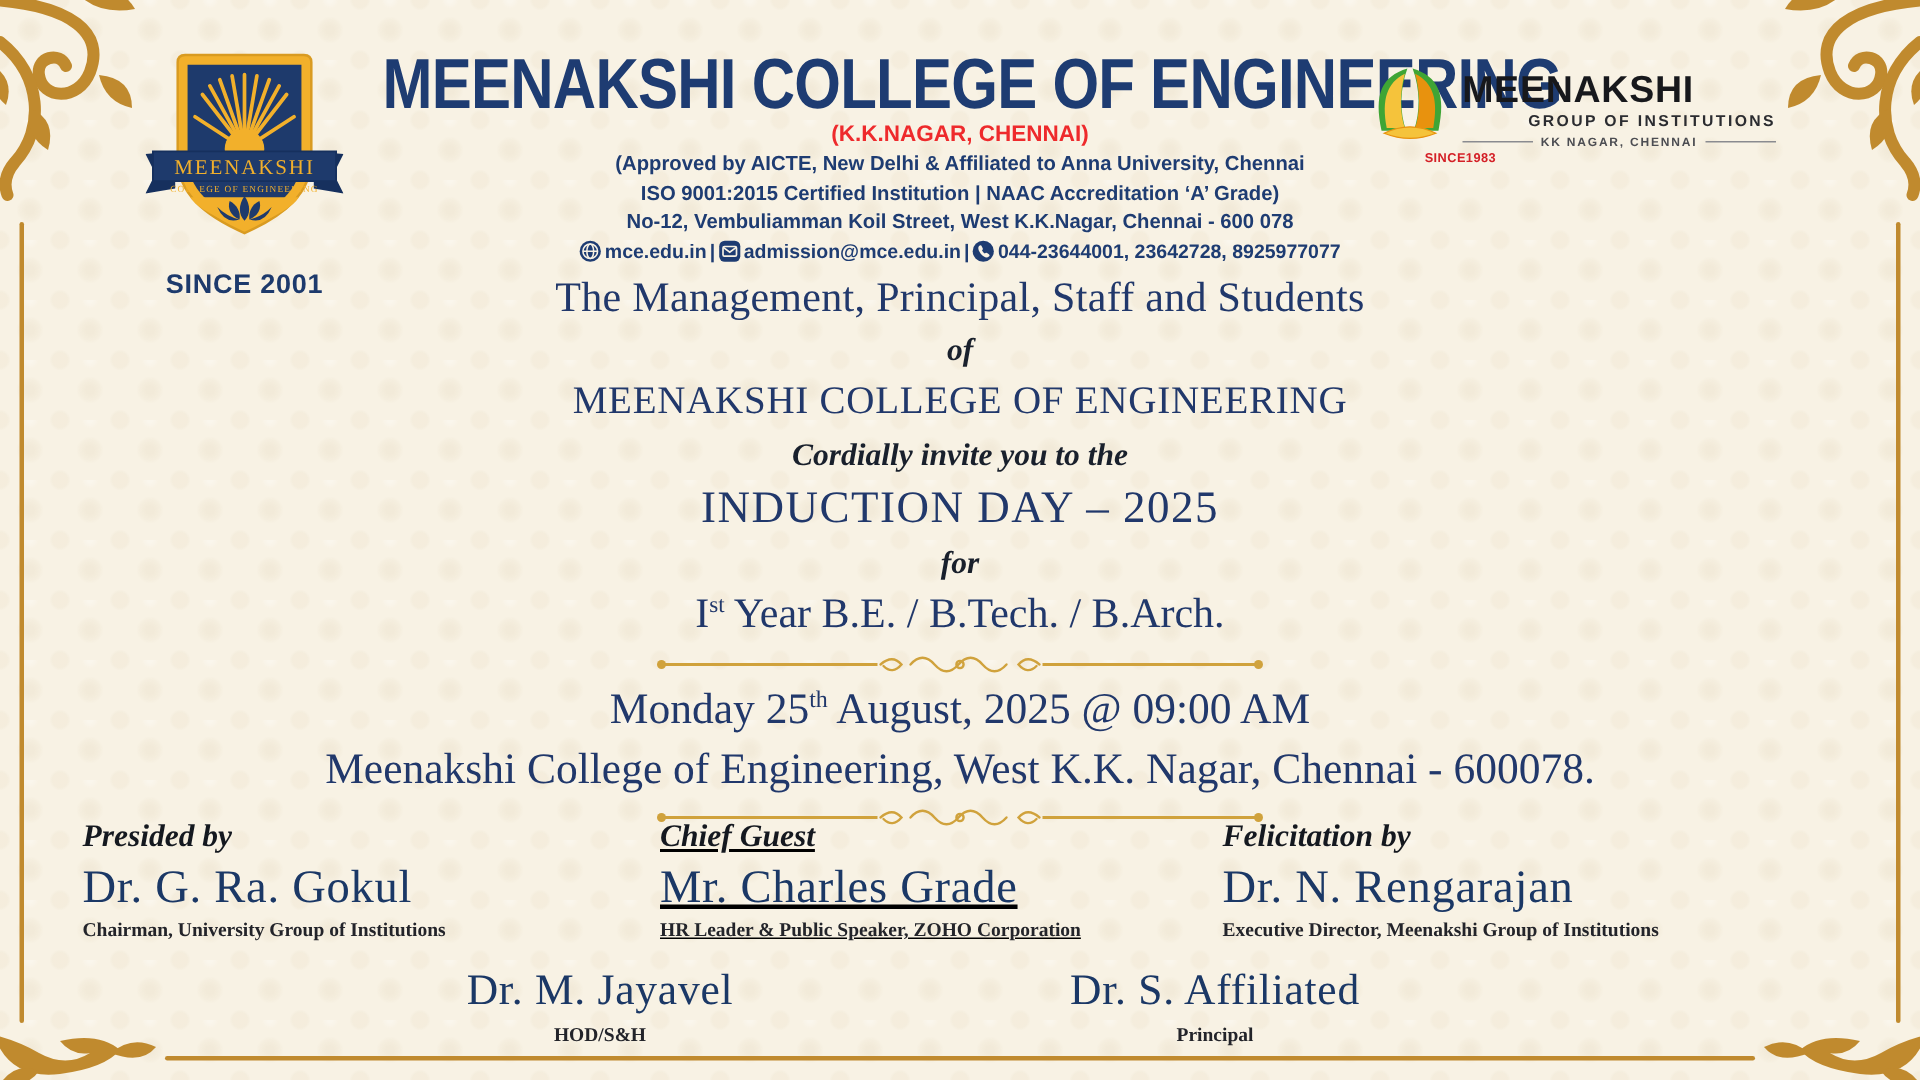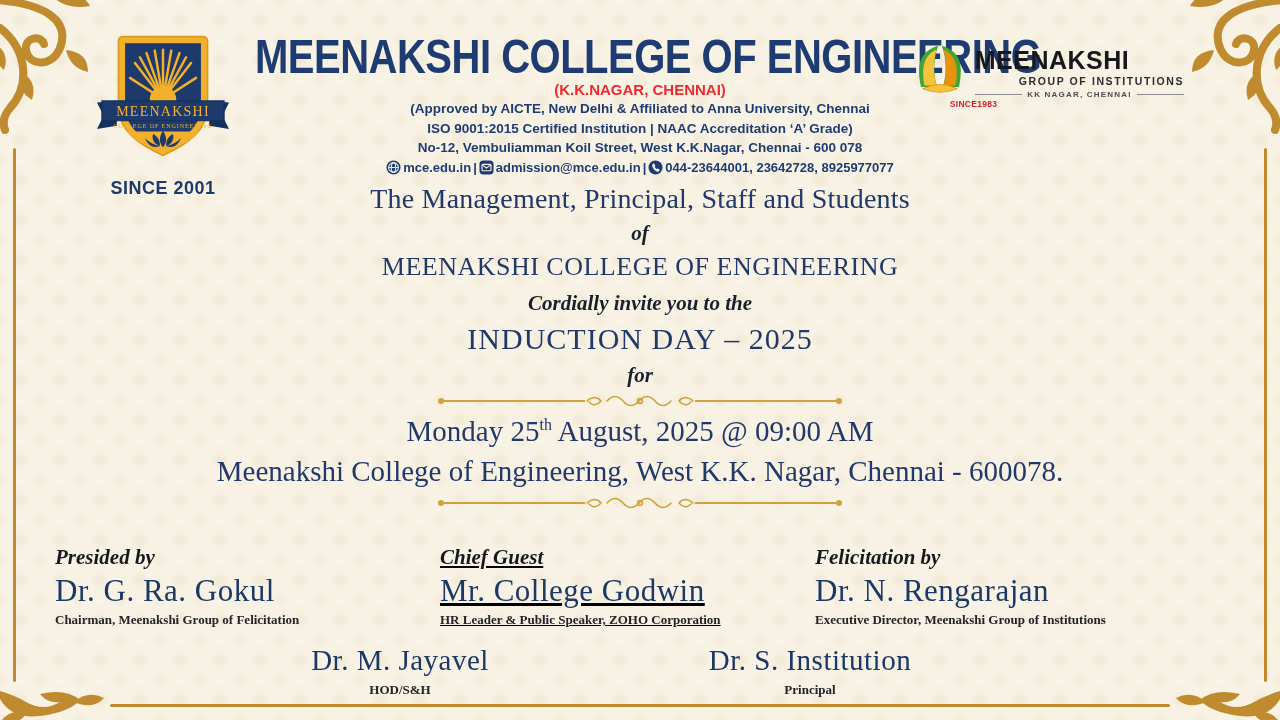--- a/index.html
+++ b/index.html
@@ -229,20 +229,21 @@
     </div>
   </div>
 
   <div class="invite z">
     <div class="inv-l1">The Management, Principal, Staff and Students</div>
     <div class="inv-italic">of</div>
     <div class="inv-l3">MEENAKSHI COLLEGE OF ENGINEERING</div>
     <div class="inv-italic">Cordially invite you to the</div>
     <div class="inv-l5">INDUCTION DAY – 2025</div>
     <div class="inv-italic">for</div>
+    <div class="inv-l7"><span>I</span><sup>st</sup><span> Year B.E. / B.Tech. / B.Arch.</span></div>
 
     <div class="divider">
       <div class="dline l"></div>
       <svg width="110" height="14" viewBox="0 0 110 14">
         <g fill="none" stroke="#d0a23c" stroke-width="1.6" stroke-linecap="round">
           <path d="M2 7 q 8 -7 14 0 q -6 7 -12 1"></path>
           <path d="M108 7 q -8 -7 -14 0 q 6 7 12 1"></path>
           <path d="M22 7 q 8 -9 16 0 q 8 9 16 0 q 8 -9 16 0 q 8 9 16 0"></path>
           <circle cx="55" cy="7" r="2.4"></circle>
         </g>
@@ -263,35 +264,35 @@
           <circle cx="55" cy="7" r="2.4"></circle>
         </g>
       </svg>
       <div class="dline r"></div>
     </div>
   </div>
 
   <div class="dig dig1 z">
     <div class="role">Presided by</div>
     <div class="name">Dr. G. Ra. Gokul</div>
-    <div class="title">Chairman, Meenakshi Group of Felicitation</div>
+    <div class="title">Chairman, University Group of Institutions</div>
   </div>
   <div class="dig dig2 z">
     <div class="role">Chief Guest</div>
-    <div class="name">Mr. College Godwin</div>
+    <div class="name">Mr. Charles Grade</div>
     <div class="title">HR Leader &amp; Public Speaker, ZOHO Corporation</div>
   </div>
   <div class="dig dig3 z">
     <div class="role">Felicitation by</div>
     <div class="name">Dr. N. Rengarajan</div>
     <div class="title">Executive Director, Meenakshi Group of Institutions</div>
   </div>
 
   <div class="off off1 z">
     <div class="name">Dr. M. Jayavel</div>
     <div class="title">HOD/S&amp;H</div>
   </div>
   <div class="off off2 z">
-    <div class="name">Dr. S. Institution</div>
+    <div class="name">Dr. S. Affiliated</div>
     <div class="title">Principal</div>
   </div>
 
 </div>
 
 </body></html>

